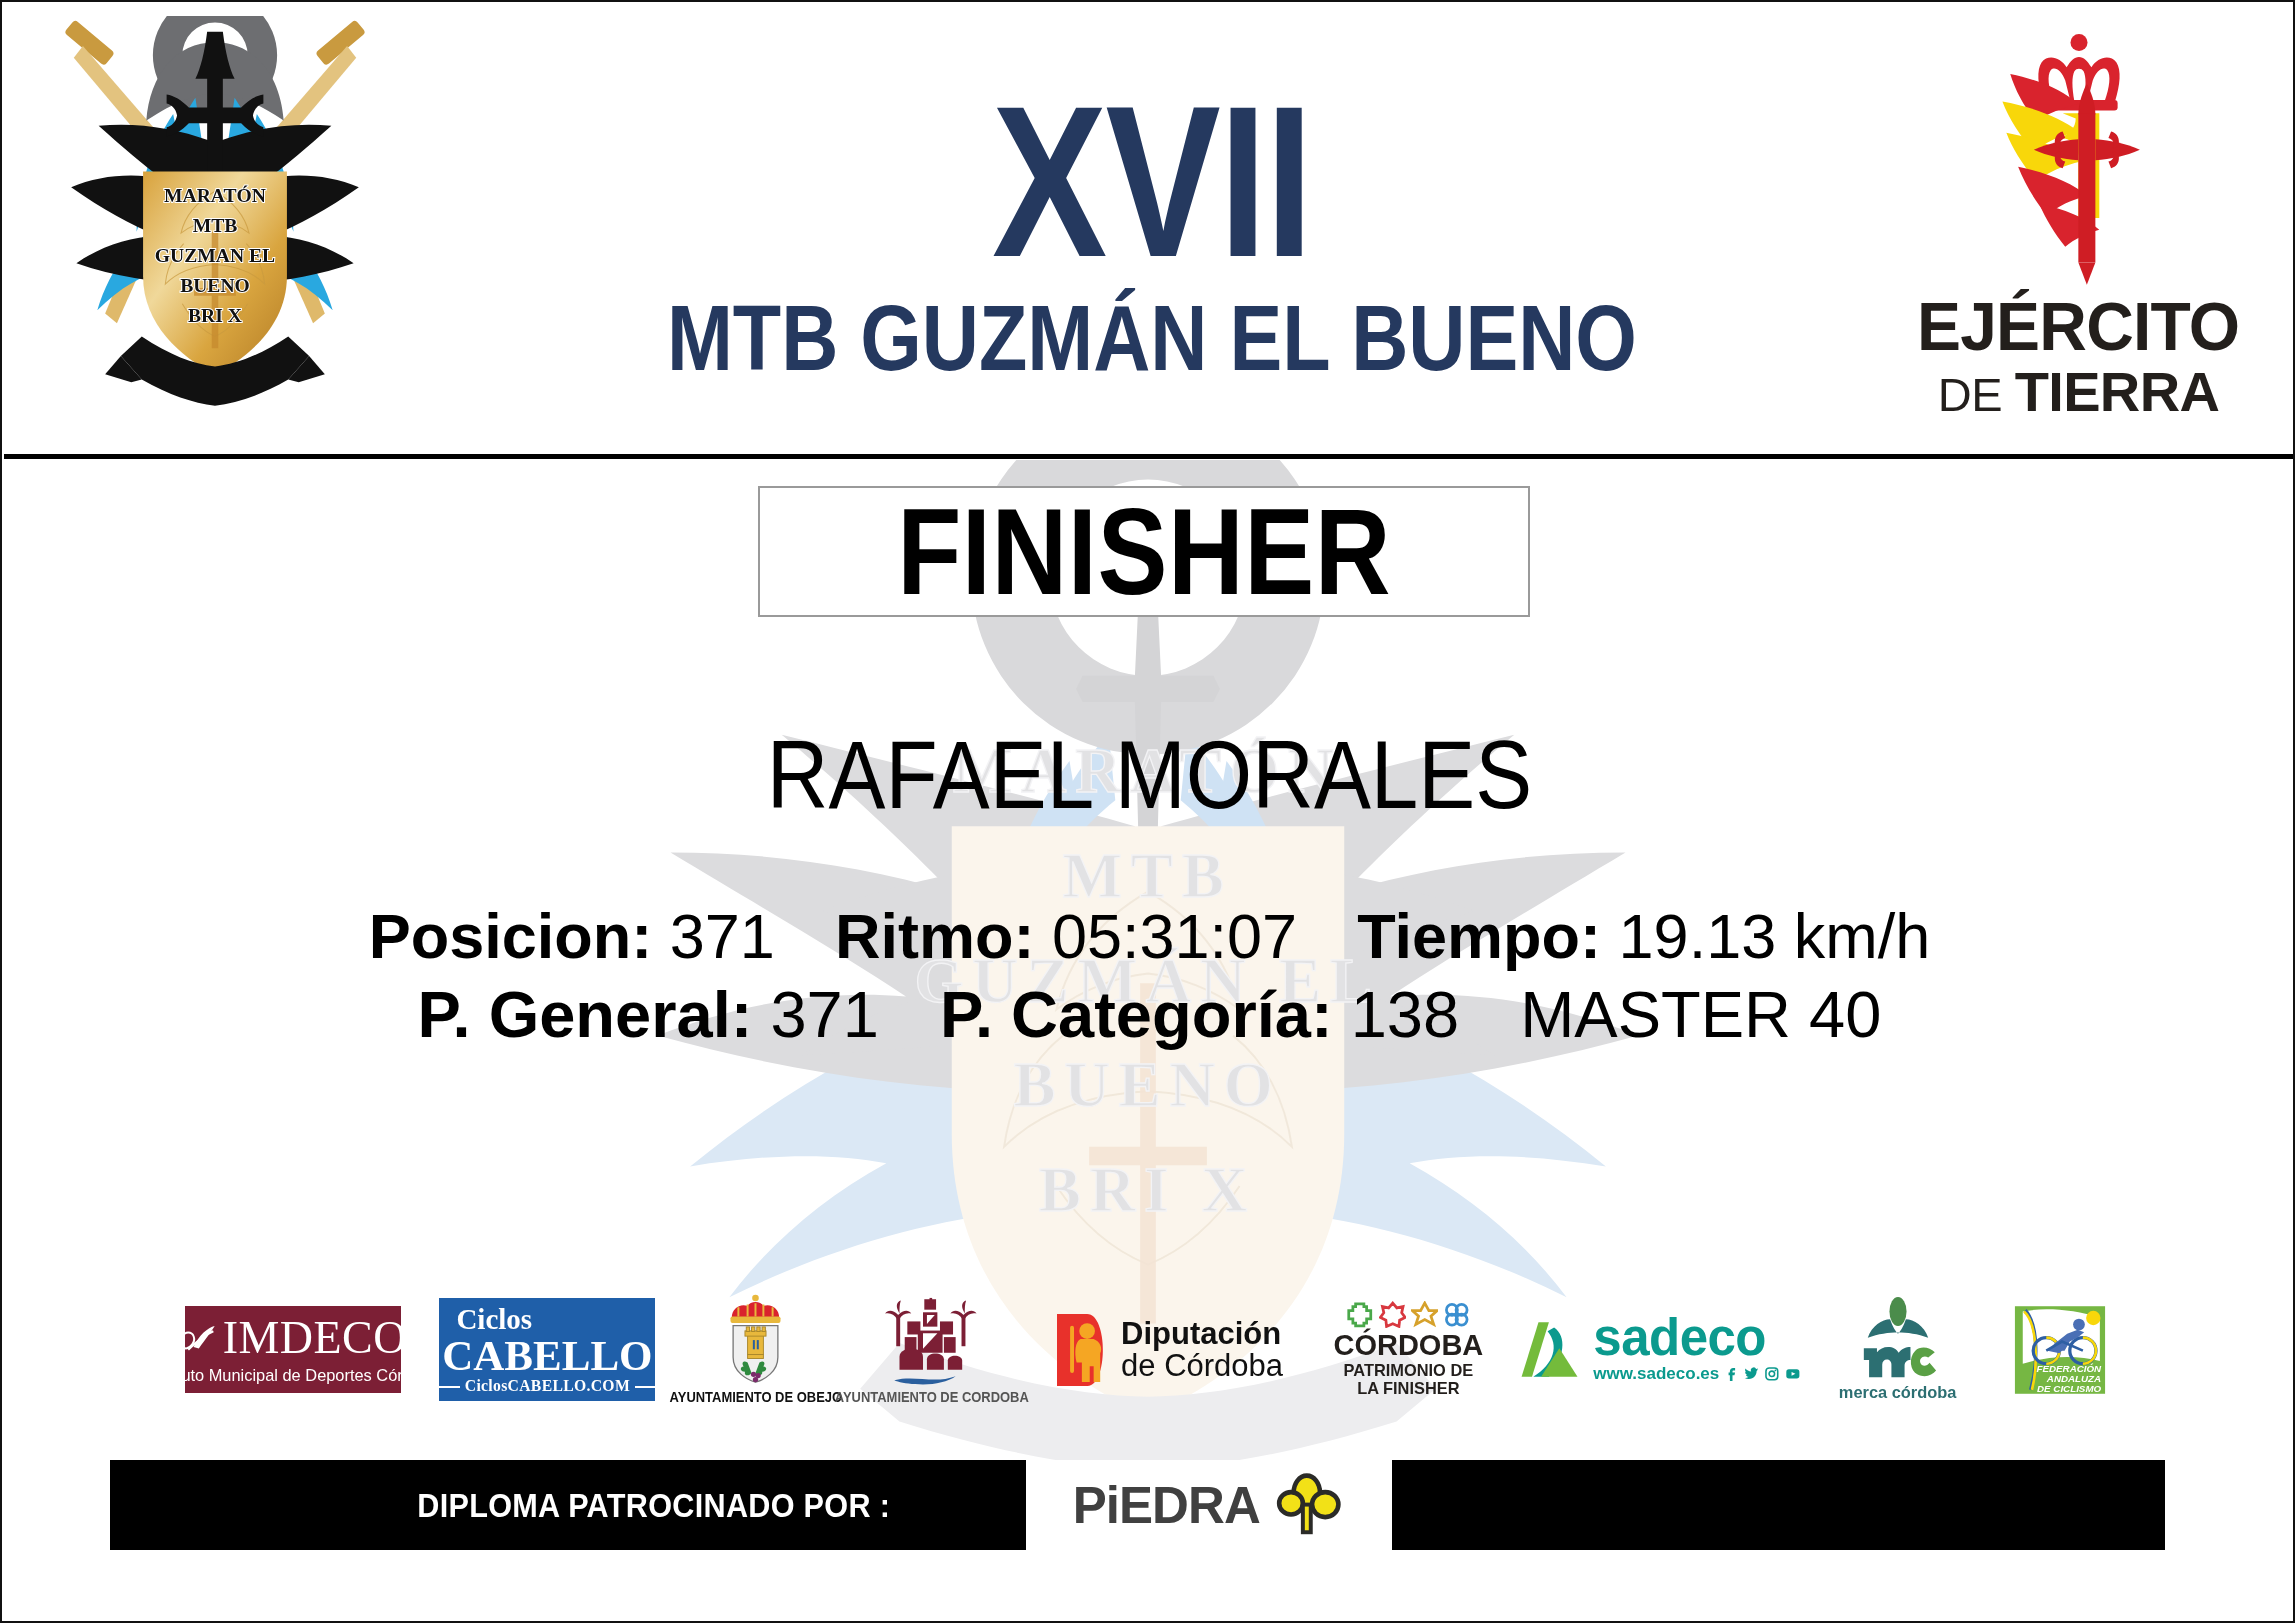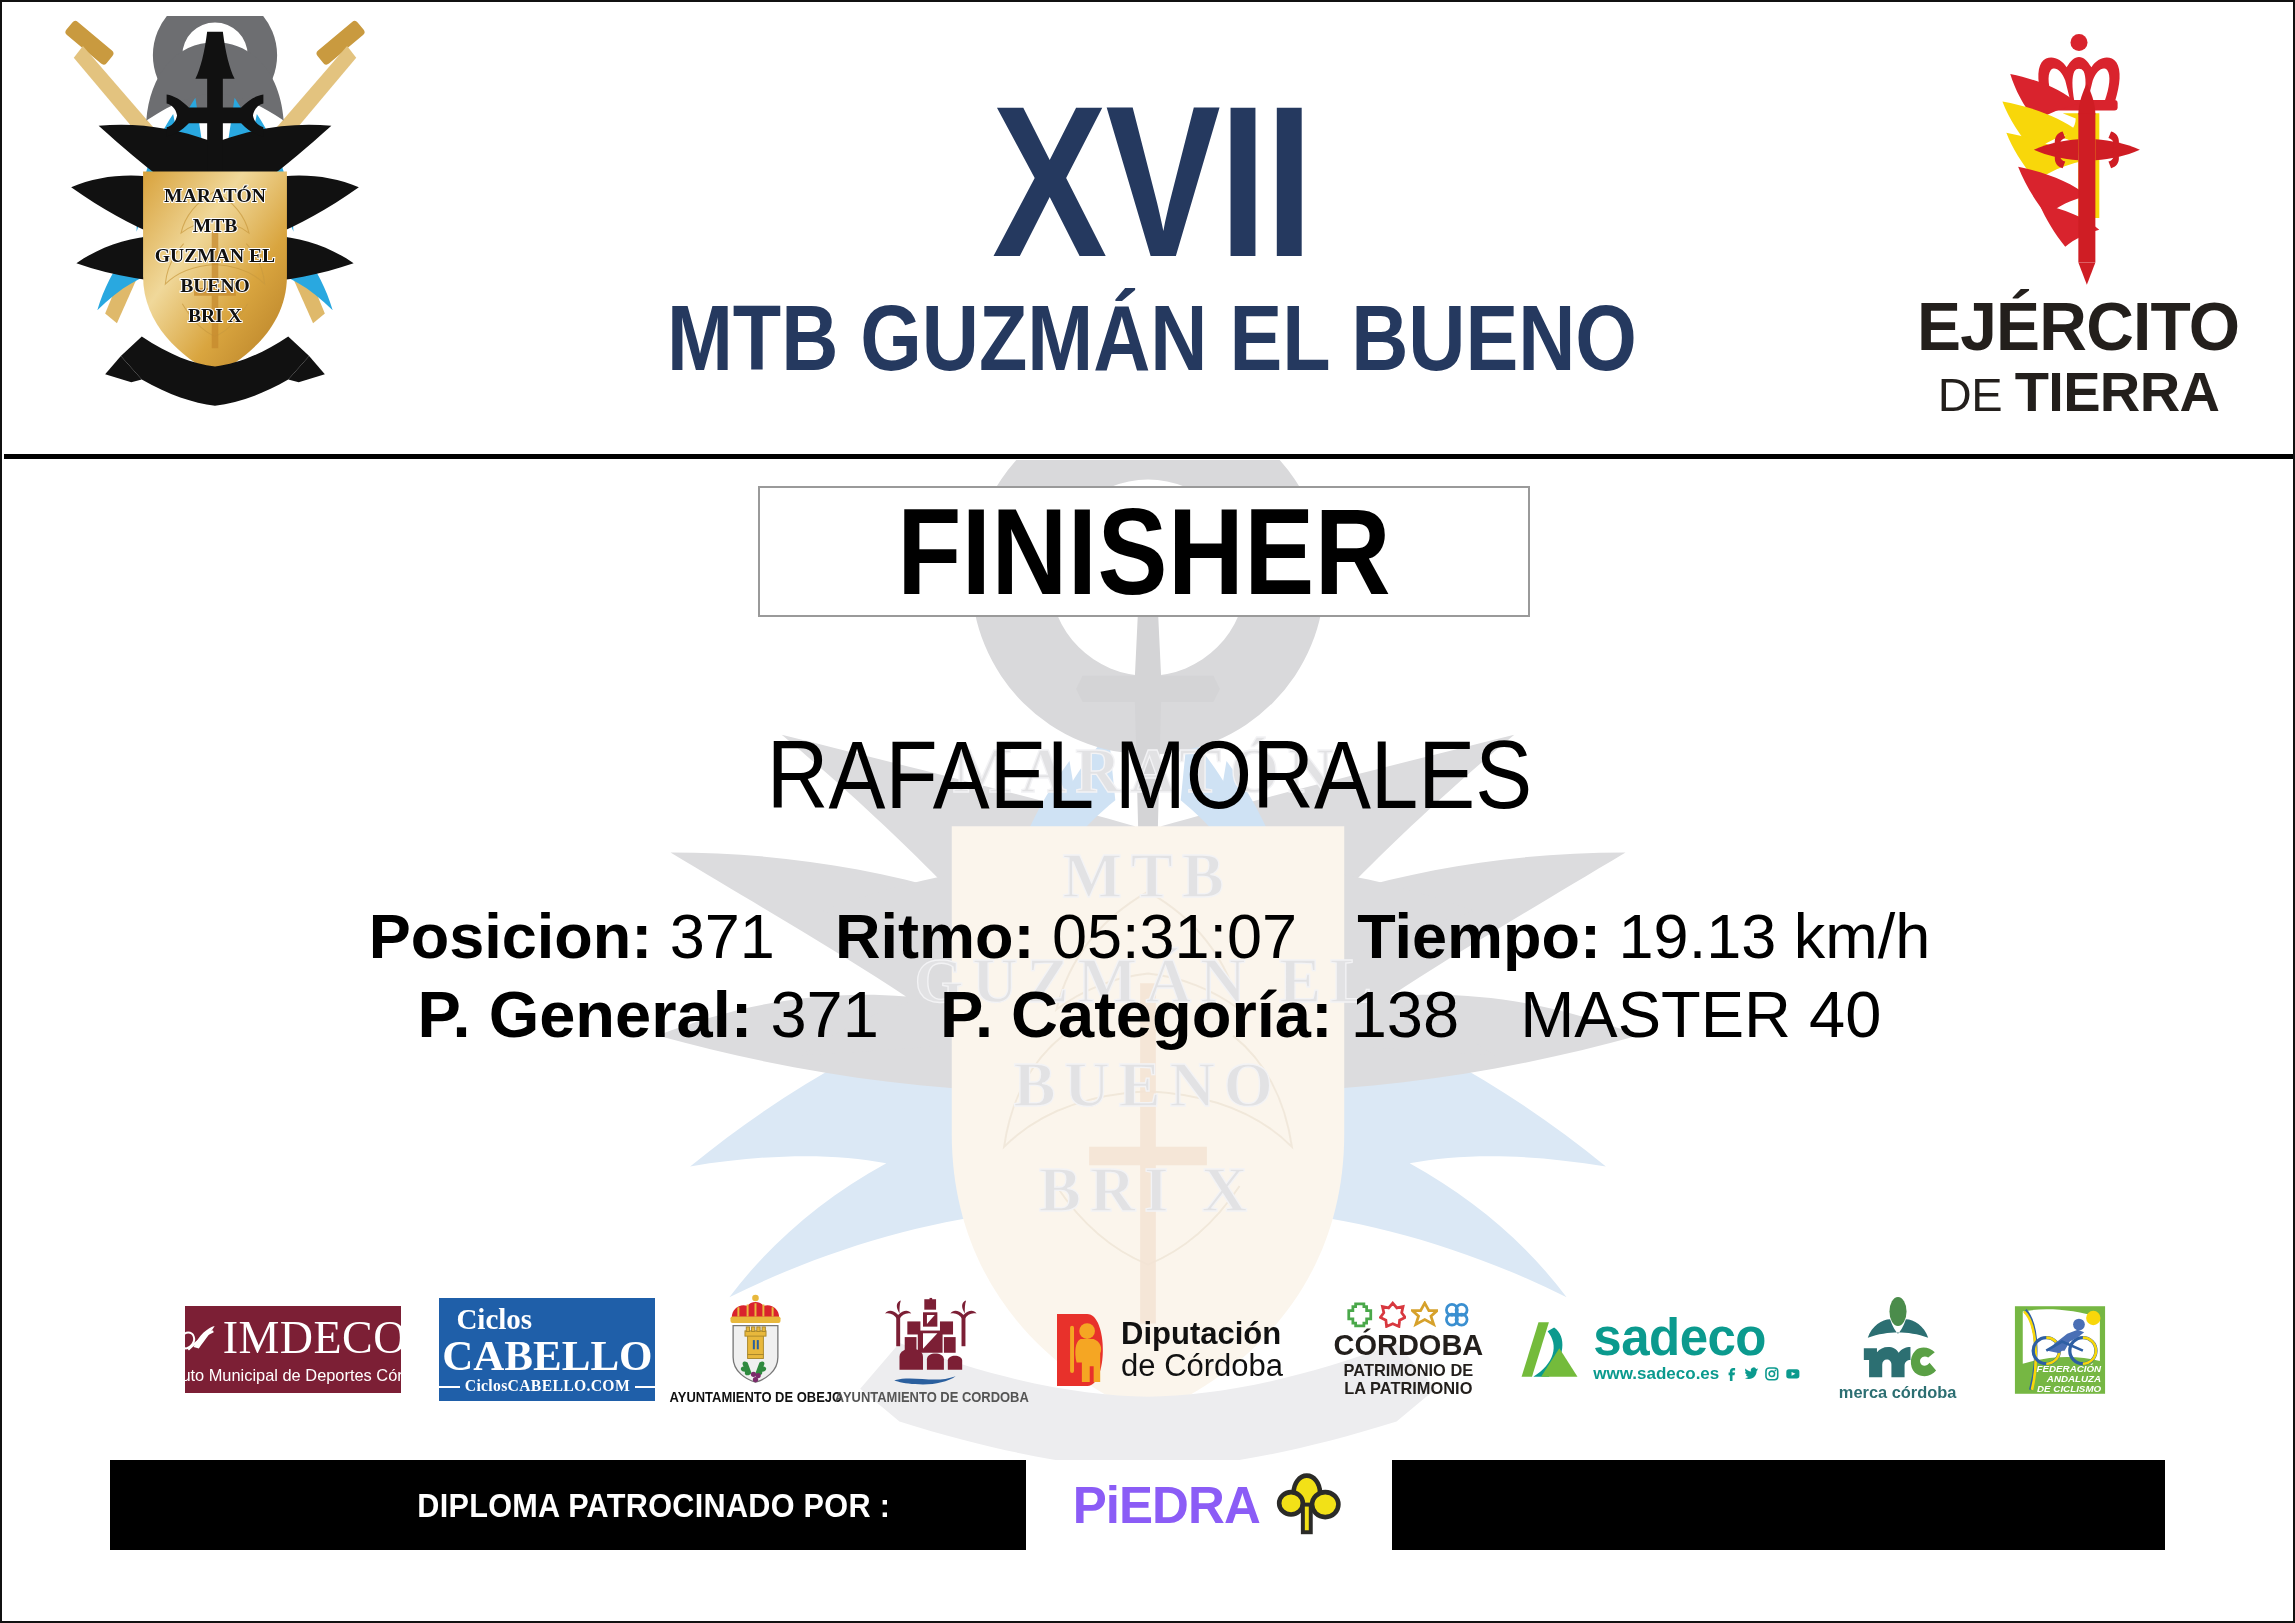--- a/index.html
+++ b/index.html
@@ -220,21 +220,21 @@
     color:#fff; font-weight:bold; font-size:34px;
     letter-spacing:0.01em; transform:scaleX(0.9);
     margin-left:281px;
   }
   #piedra-panel {
     position:absolute; left:916px; top:0;
     width:366px; height:90px;
     background:#ffffff;
     display:flex; align-items:center; justify-content:center; gap:6.5px;
   }
-  #piedra-word { font-size:51px; font-weight:bold; color:#8b5cf6; letter-spacing:-0.018em; }
+  #piedra-word { font-size:51px; font-weight:bold; color:#404040; letter-spacing:-0.018em; }
   #piedra-mark { width:79px; height:65px; }
 </style>
 </head>
 <body>
 
 <div id="certificate">
 
   <div id="watermark">
     <svg viewBox="0 0 2000 1700" preserveAspectRatio="xMidYMid meet">
 
@@ -592,21 +592,21 @@
         <svg viewBox="0 0 40 40">
           <circle cx="13" cy="13" r="8" fill="none" stroke="#3a8fd0" stroke-width="4"></circle>
           <circle cx="27" cy="13" r="8" fill="none" stroke="#3a8fd0" stroke-width="4"></circle>
           <circle cx="13" cy="27" r="8" fill="none" stroke="#3a8fd0" stroke-width="4"></circle>
           <circle cx="27" cy="27" r="8" fill="none" stroke="#3a8fd0" stroke-width="4"></circle>
         </svg>
       </div>
       <div id="pat-1">CÓRDOBA</div>
       <div id="pat-2">
         <span>PATRIMONIO DE</span><br>
-        <span>LA PATRIMONIO</span>
+        <span>LA FINISHER</span>
       </div>
     </div>
 
     <div class="sponsor" id="sp-sadeco">
       <span id="sad-mark">
         <svg viewBox="0 0 100 100">
           <path d="M30 8 L46 8 L20 92 L4 92 Z" fill="#74bb3b"></path>
           <path d="M54 16 C 74 30, 70 62, 46 92 L22 92 C 54 72, 62 44, 44 22 Z" fill="#0b9a8e"></path>
           <path d="M62 48 L90 92 L34 92 Z" fill="#74bb3b"></path>
         </svg>

